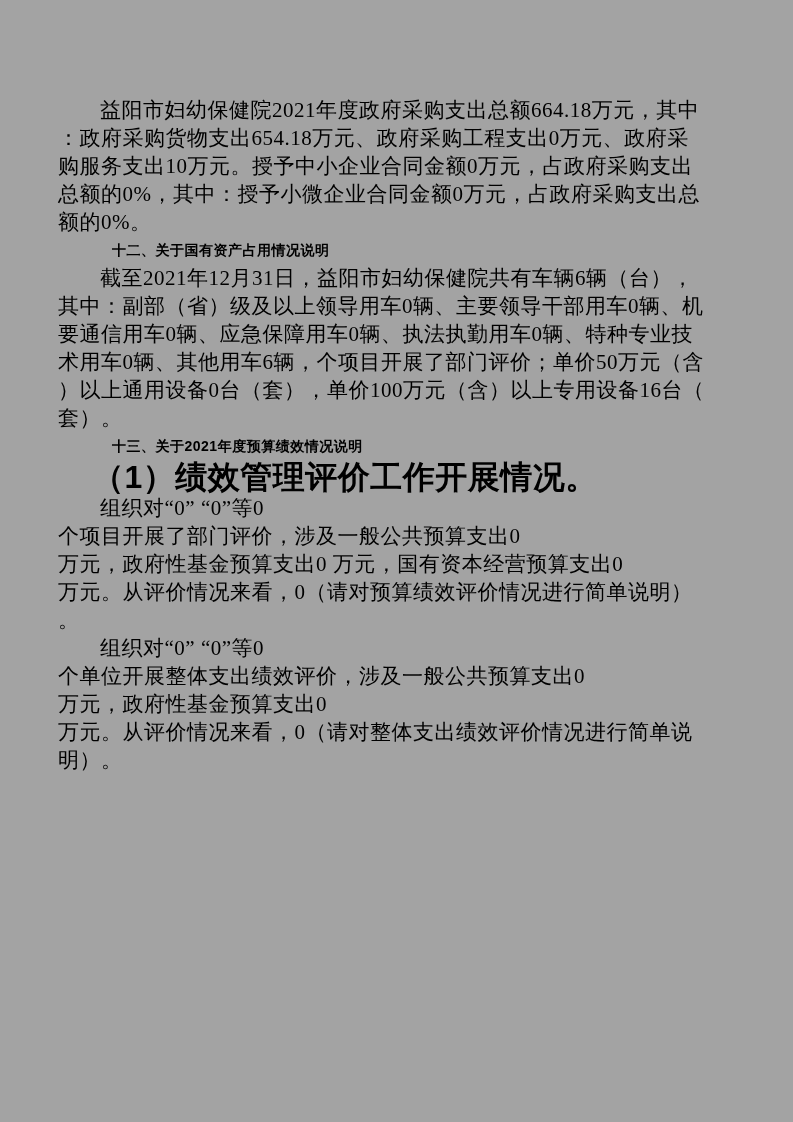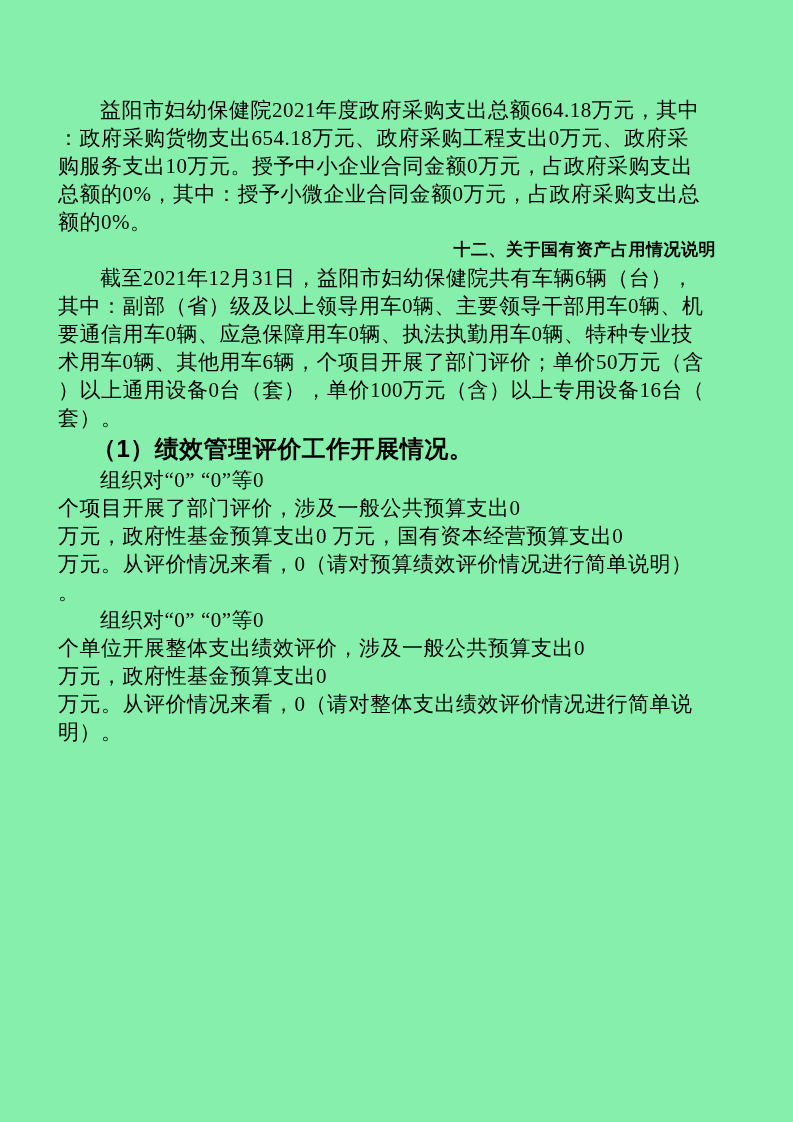--- a/index.html
+++ b/index.html
@@ -6,51 +6,50 @@
   html, body { background: #ffffff; }
   body {
     width: 793px;
     height: 1122px;
     position: relative;
     overflow: hidden;
   }
   .page {
     position: absolute;
     inset: 0;
-    background: #86efac;
+    background: #a3a3a3;
   }
   .content {
     position: absolute;
     left: 58px;
     top: 96px;
     width: 658px;
     color: #000000;
   }
   .para {
     font-family: "Liberation Serif", "DejaVu Serif", serif;
     font-size: 21px;
     line-height: 28px;
     white-space: pre-line;
     text-indent: 42px;
     letter-spacing: 0.5px;
   }
   .h1 {
     font-family: "Liberation Sans", "DejaVu Sans", sans-serif;
     font-weight: bold;
-    font-size: 17px;
+    font-size: 14px;
     line-height: 28px;
     text-indent: 54px;
     letter-spacing: 0.5px;
     white-space: pre-line;
-    text-align: right;
   }
   .h2 {
     font-family: "Liberation Sans", "DejaVu Sans", sans-serif;
     font-weight: bold;
-    font-size: 24px;
+    font-size: 32px;
     line-height: 34px;
     text-indent: 34px;
     letter-spacing: 0.5px;
     white-space: pre-line;
   }
 </style>
 </head>
 <body>
 
 <div class="page">
@@ -64,20 +63,21 @@
 
     <div class="h1">十二、关于国有资产占用情况说明</div>
 
     <div class="para">截至2021年12月31日，益阳市妇幼保健院共有车辆6辆（台），
 其中：副部（省）级及以上领导用车0辆、主要领导干部用车0辆、机
 要通信用车0辆、应急保障用车0辆、执法执勤用车0辆、特种专业技
 术用车0辆、其他用车6辆，个项目开展了部门评价；单价50万元（含
 ）以上通用设备0台（套），单价100万元（含）以上专用设备16台（
 套）。</div>
 
+    <div class="h1">十三、关于2021年度预算绩效情况说明</div>
 
     <div class="h2">（1）绩效管理评价工作开展情况。</div>
 
 
     <div class="para">组织对“0” “0”等0
 个项目开展了部门评价，涉及一般公共预算支出0
 万元，政府性基金预算支出0 万元，国有资本经营预算支出0
 万元。从评价情况来看，0（请对预算绩效评价情况进行简单说明）
 。</div>
 

